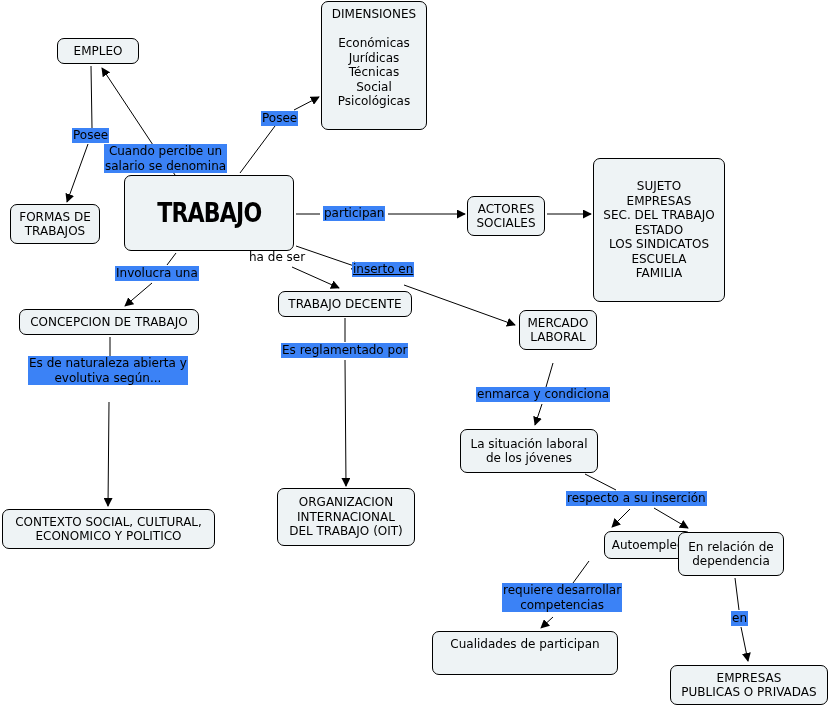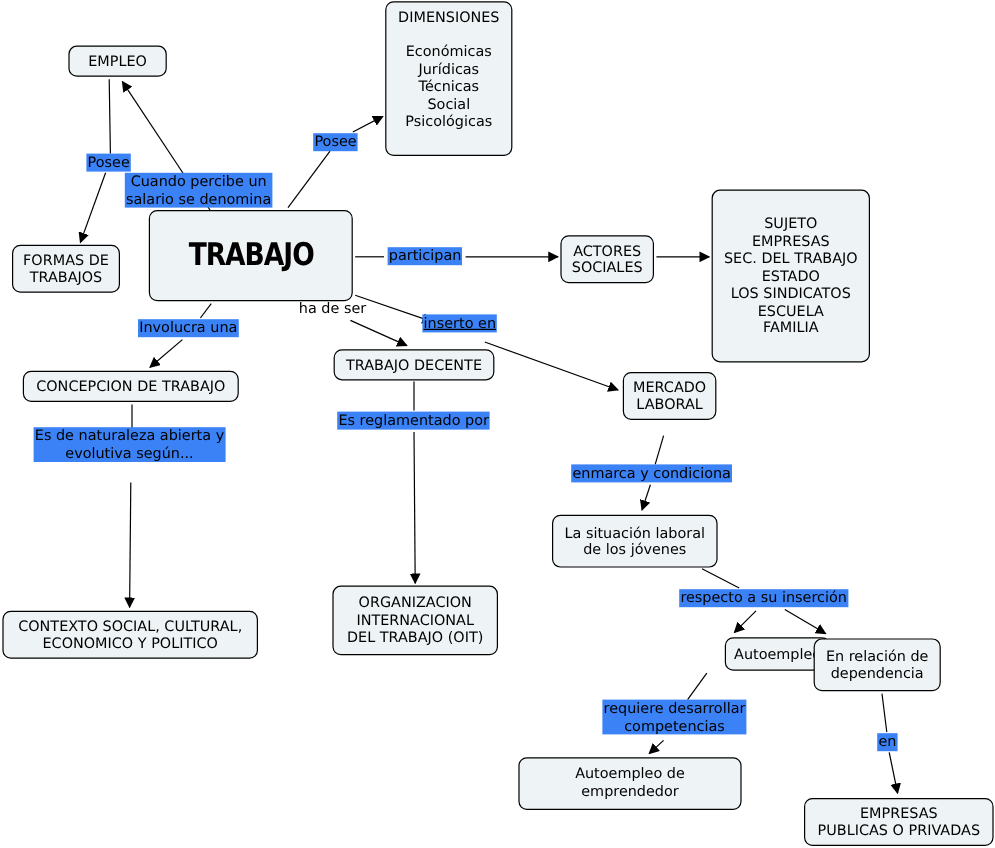--- a/index.html
+++ b/index.html
@@ -99,21 +99,21 @@
 <div class="node" style="left:2px;top:509px;width:213px;height:40px;">CONTEXTO SOCIAL, CULTURAL,
 ECONOMICO Y POLITICO</div>
 <div class="node" style="left:277px;top:488px;width:138px;height:58px;">ORGANIZACION
 INTERNACIONAL
 DEL TRABAJO (OIT)</div>
 <div class="node" style="left:460px;top:429px;width:138px;height:44px;">La situación laboral
 de los jóvenes</div>
 <div class="node" style="left:556px;top:531px;width:88px;height:28px;margin-left:48px;">Autoempleo</div>
 <div class="node" style="left:678px;top:532px;width:106px;height:44px;">En relación de
 dependencia</div>
-<div class="node top" style="left:432px;top:631px;width:186px;height:44px;">Autoempleo de emprendedor</div>
+<div class="node top" style="left:432px;top:631px;width:186px;height:44px;">Cualidades de participan</div>
 <div class="node" style="left:670px;top:665px;width:158px;height:40px;">EMPRESAS
 PUBLICAS O PRIVADAS</div>
 
 <div class="lbl" style="left:72px;top:128px;">Posee</div>
 <div class="lbl" style="left:104px;top:144px;">Cuando percibe un
 salario se denomina</div>
 <div class="lbl" style="left:261px;top:111px;">Posee</div>
 <div class="lbl" style="left:323px;top:206px;">participan</div>
 <div class="lbl" style="left:115px;top:266px;">Involucra una</div>
 <div class="lbl" style="left:248px;top:250px;background:transparent;">ha de ser</div>

